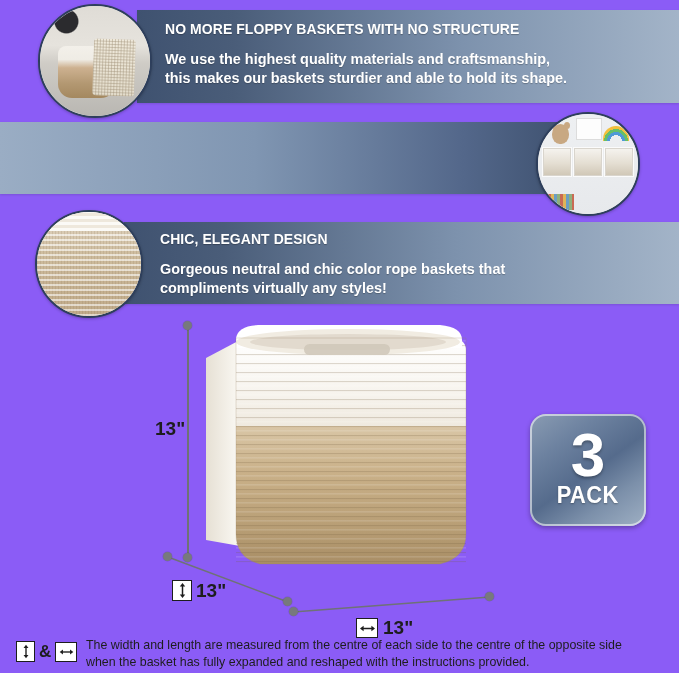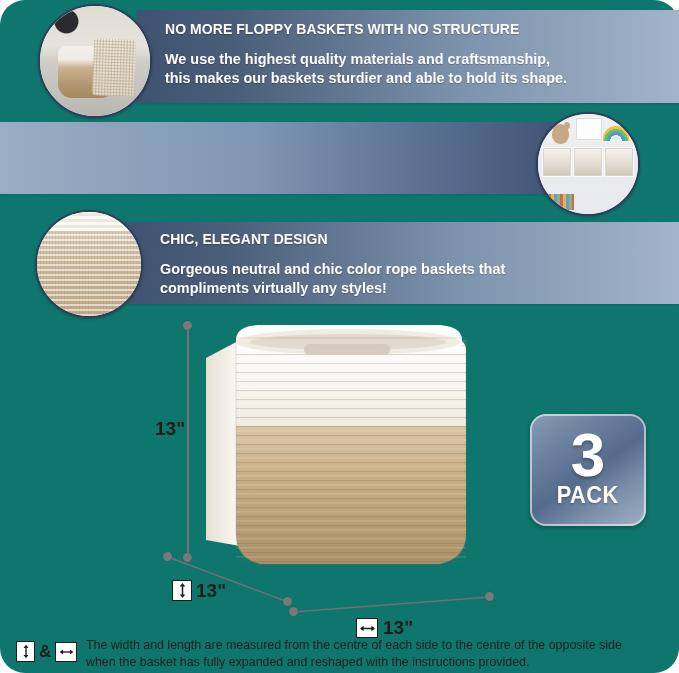--- a/index.html
+++ b/index.html
@@ -2,21 +2,21 @@
 <html><head>
 <meta charset="utf-8">
 <style>
   * { margin:0; padding:0; box-sizing:border-box; }
   html, body {
     width:679px; height:673px;
     background:#ffffff;
     font-family:"Liberation Sans", sans-serif;
     overflow:hidden;
   }
-  #page { position:relative; width:679px; height:673px; background:#0f766e;border-radius:25px; }
+  #page { position:relative; width:679px; height:673px; background:#8b5cf6; }
 
   
   .banner { position:absolute; }
   .banner-bar {
     position:absolute;
     box-shadow:0 1px 2px rgba(0,0,0,.12);
   }
   .bar-dark-left  { background:linear-gradient(90deg,#3f5270 0%,#4a5d79 18%,#7d92ad 60%,#a3b4c8 100%); }
   .bar-light-left { background:linear-gradient(90deg,#9aadc4 0%,#8096b2 45%,#53678a 82%,#3f5270 100%); }
 

